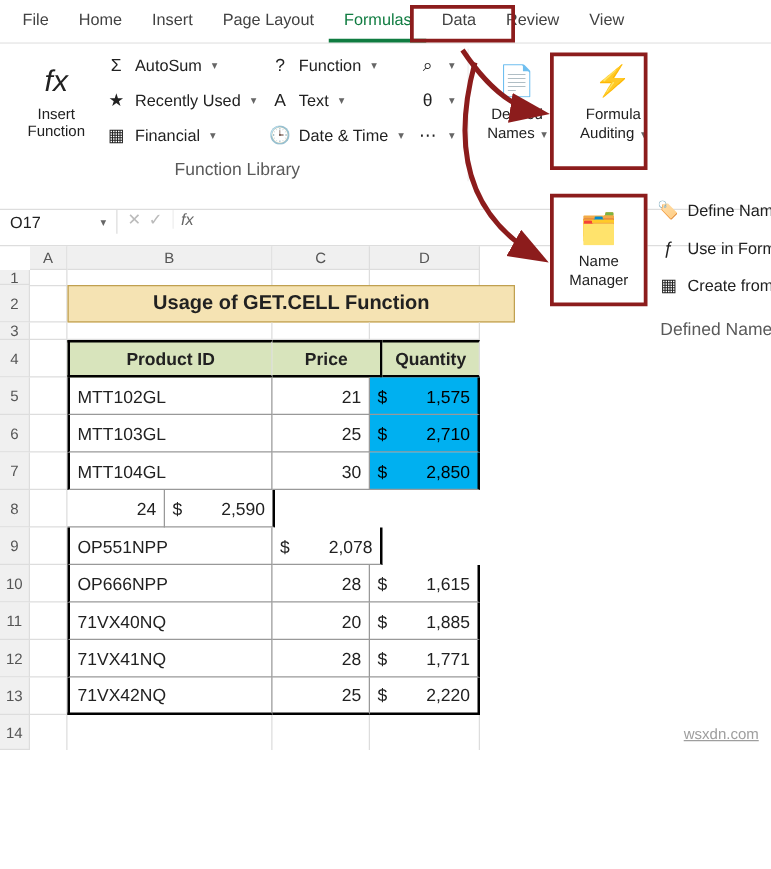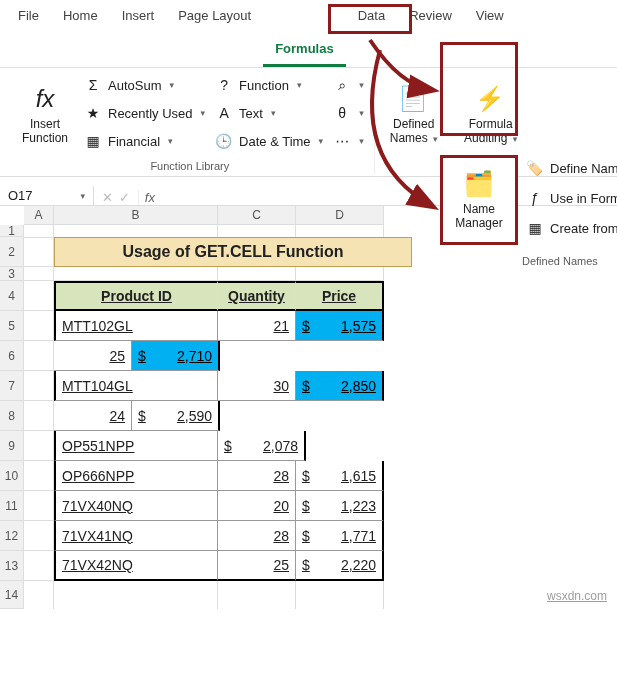--- a/index.html
+++ b/index.html
@@ -1,49 +1,49 @@
 <!DOCTYPE html>
 <html><head>
   <meta charset="utf-8">
   <style>
     * { box-sizing: border-box; margin: 0; padding: 0; }
     body { font-family: 'Segoe UI', Arial, sans-serif; font-size: 13px; background: #fff; color: #212121; width: 617px; position: relative; }
     
     .menubar { display: flex; background: #fff; border-bottom: 1px solid #e0e0e0; padding: 0 6px; }
     .menu-tab { padding: 8px 12px; cursor: pointer; color: #424242; }
-    .menu-tab.active { color: #107c41; border-bottom: 3px solid #107c41; font-weight: 700; margin-top: 33px; }
+    .menu-tab.active { color: #107c41; border-bottom: 3px solid #107c41; font-weight: 400; }
 
     .ribbon { display: flex; background: #fff; padding: 4px 6px 2px; gap: 4px; }
     .group { display: flex; flex-direction: column; align-items: center; border-right: 1px solid #eee; padding: 0 6px 2px; }
     .group-inner { display: flex; gap: 2px; }
-    .group-label { font-size: 11px; color: #5a5a5a; margin-top: 2px; text-align: left; }
+    .group-label { font-size: 14px; color: #5a5a5a; margin-top: 2px; text-align: right; }
     
     .big-btn { display: flex; flex-direction: column; align-items: center; justify-content: center; width: 66px; height: 86px; padding: 2px; border-radius: 4px; cursor: pointer; }
     .big-btn .icon-l { font-size: 24px; margin-bottom: 4px; }
     .big-btn .label-l { font-size: 12px; text-align: center; line-height: 1.2; }
     
     .col-btns { display: flex; flex-direction: column; gap: 2px; }
     .small-btn { display: flex; align-items: center; gap: 6px; padding: 2px 4px; height: 26px; border-radius: 3px; cursor: pointer; white-space: nowrap; }
     .icon-s { width: 18px; text-align: center; font-size: 14px; }
     .chev { font-size: 9px; color: #666; margin-left: 2px; }
     
-    .namebox-bar { display: flex; align-items: flex-end; border-top: 1px solid #ddd; border-bottom: 1px solid #ddd; height: 30px; }
+    .namebox-bar { display: flex; align-items: flex-start; border-top: 1px solid #ddd; border-bottom: 1px solid #ddd; height: 30px; margin-top: 20px; }
     .name-box { width: 94px; padding: 2px 8px; border-right: 1px solid #ddd; display: flex; align-items: center; justify-content: space-between; }
     .fx-btns { display: flex; align-items: center; color: #bbb; gap: 6px; padding: 0 8px; border-right: 1px solid #eee; }
     .fx-label { font-style: italic; color: #666; padding: 0 6px; }
     .formula-input { flex: 1; border: none; padding: 2px 6px; font-size: 13px; }
 
     .grid-wrap { position: relative; }
     .col-headers { display: flex; margin-left: 24px; }
     .col-h { background: #f0f0f0; border-right: 1px solid #ddd; border-bottom: 1px solid #ddd; text-align: center; font-size: 12px; color: #555; padding: 2px 0; }
     .col-A { width: 30px; } .col-B { width: 164px; } .col-C { width: 78px; } .col-D { width: 88px; }
     .row { display: flex; }
     .row-h { width: 24px; background: #f0f0f0; border-right: 1px solid #ddd; border-bottom: 1px solid #ddd; text-align: center; font-size: 12px; color: #555; display: flex; align-items: center; justify-content: center; }
     .cell { border-right: 1px solid #ddd; border-bottom: 1px solid #ddd; padding: 6px 6px; height: 30px; display: flex; align-items: center; font-size: 14px; }
-    .row.data .cell { height: 30px; text-decoration: underline; }
+    .row.data .cell { height: 30px; }
     
     .title-band { background: #f5e3b3; font-weight: 700; font-size: 16px; justify-content: center; border: 1px solid #c0a050; }
     .hdr-cell { background: #d8e4bc; font-weight: 700; justify-content: center; border-top: 2px solid #000; border-bottom: 2px solid #000; }
     .tbl-left { border-left: 2px solid #000; }
     .tbl-right { border-right: 2px solid #000 !important; }
     .tbl-bot { border-bottom: 2px solid #000 !important; }
     .tbl-cell { border-right: 1px solid #999; border-bottom: 1px solid #999; }
     .num { justify-content: flex-end; }
     .price { justify-content: space-between; }
     .hl { background: #00b0f0; color: #000; }
@@ -181,38 +181,39 @@
       <div class="cell col-A" style="height:14px"></div>
       <div class="cell col-B" style="height:14px"></div>
       <div class="cell col-C" style="height:14px"></div>
       <div class="cell col-D" style="height:14px"></div>
     </div>
 
   <div class="row data">
       <div class="row-h">4</div>
       <div class="cell col-A"></div>
     <div class="cell hdr-cell tbl-left col-B">Product ID</div>
+    <div class="cell hdr-cell tbl-right col-D">Price</div>
     <div class="cell hdr-cell col-C">Quantity</div>
-    <div class="cell hdr-cell tbl-right col-D">Price</div>
   </div>
 
   <div id="tbody">
       <div class="row data">
         <div class="row-h">5</div>
         <div class="cell col-A"></div>
         <div class="cell tbl-cell tbl-left col-B">MTT102GL</div>
         <div class="cell tbl-cell num col-C">21</div>
         <div class="cell tbl-cell price tbl-right col-D hl">
           <span>$</span>
           <span>1,575</span>
         </div>
       </div>
       <div class="row data">
         <div class="row-h">6</div>
         <div class="cell col-A"></div>
+        <div class="cell tbl-cell tbl-left col-B">MTT103GL</div>
         <div class="cell tbl-cell num col-C">25</div>
         <div class="cell tbl-cell price tbl-right col-D hl">
           <span>$</span>
           <span>2,710</span>
         </div>
       </div>
       <div class="row data">
         <div class="row-h">7</div>
         <div class="cell col-A"></div>
         <div class="cell tbl-cell tbl-left col-B">MTT104GL</div>
@@ -250,21 +251,21 @@
           <span>1,615</span>
         </div>
       </div>
       <div class="row data">
         <div class="row-h">11</div>
         <div class="cell col-A"></div>
         <div class="cell tbl-cell tbl-left col-B">71VX40NQ</div>
         <div class="cell tbl-cell num col-C">20</div>
         <div class="cell tbl-cell price tbl-right col-D">
           <span>$</span>
-          <span>1,223</span>
+          <span>1,885</span>
         </div>
       </div>
       <div class="row data">
         <div class="row-h">12</div>
         <div class="cell col-A"></div>
         <div class="cell tbl-cell tbl-left col-B">71VX41NQ</div>
         <div class="cell tbl-cell num col-C">28</div>
         <div class="cell tbl-cell price tbl-right col-D">
           <span>$</span>
           <span>1,771</span>

